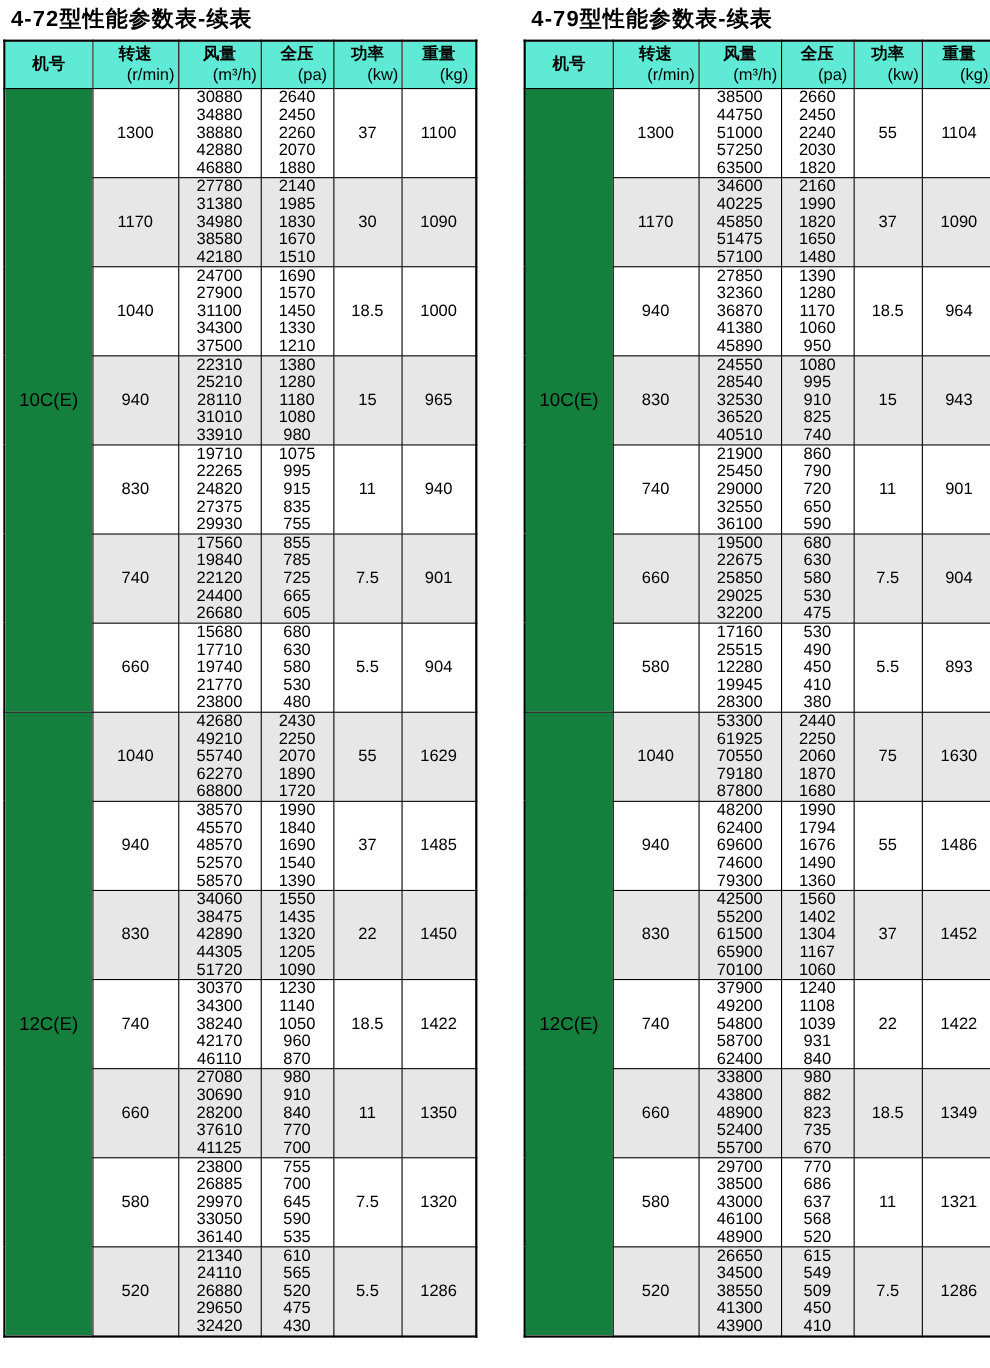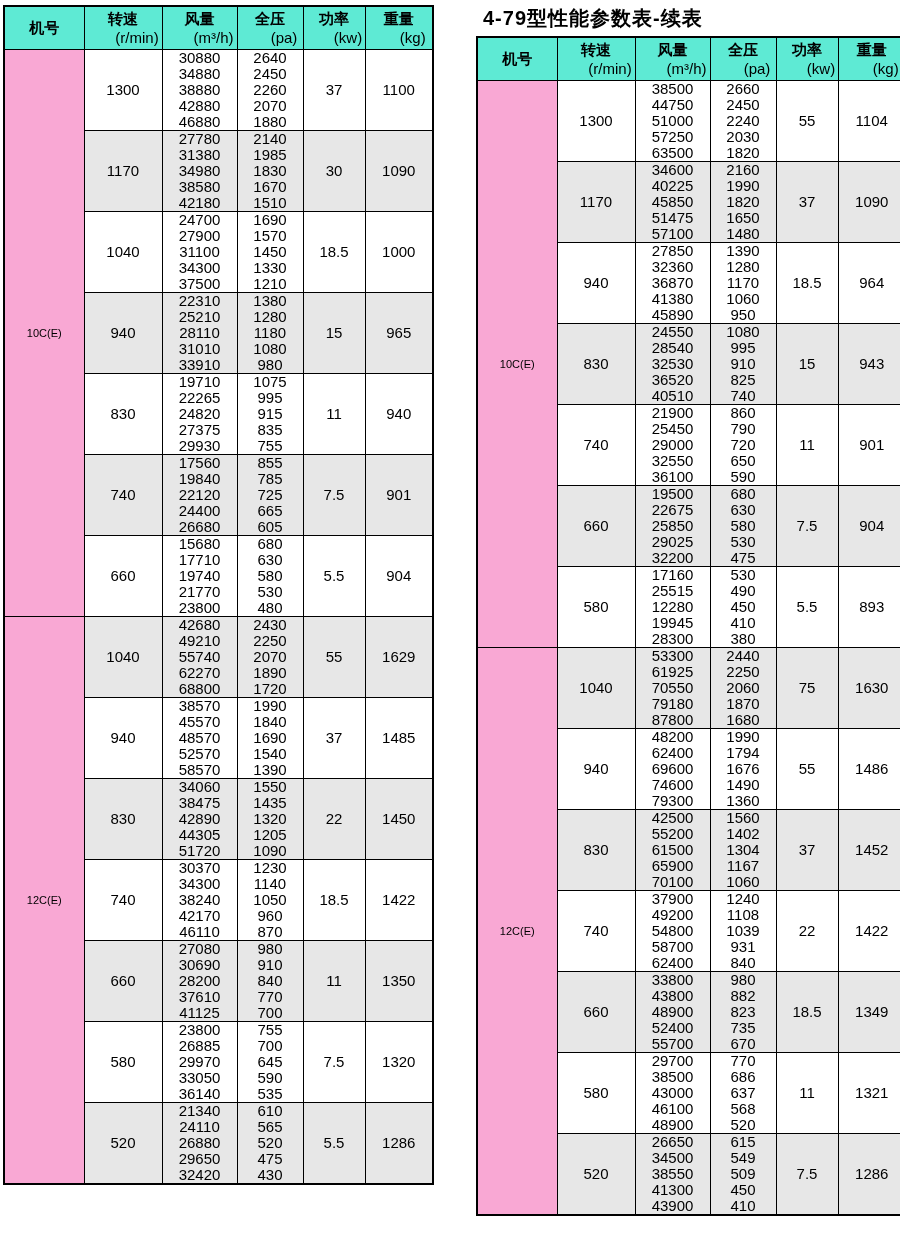--- a/index.html
+++ b/index.html
@@ -24,29 +24,30 @@
   .perf th, .perf td {
     border:1px solid #000; padding:0;
     text-align:center; vertical-align:middle;
     overflow:hidden;
   }
   .perf thead tr { height:43px; background:#5eead4; }
   .h-label { display:block; font-weight:bold; font-size:15px; line-height:20px; }
   .h-unit  { display:block; font-weight:normal; font-size:15px; line-height:17px;padding-left:28px; }
   .perf tbody tr { height:80px; font-size:15px; }
   .perf tbody tr:nth-child(even) { background:#e7e7e7; }
-  .c-model { background:#f9a8d4; font-size:11px; }
+  .c-model { background:#15803d; font-size:17px; }
   .multi { white-space:pre-line; line-height:16px; }
 </style>
 </head>
 <body>
 
 <div class="page">
 
   <section class="block block-left">
+    <h1 class="title">4-72型性能参数表-续表</h1>
     <table class="perf">
       <colgroup>
         <col style="width:80px">
           <col style="width:78px">
           <col style="width:75px">
         <col style="width:66px">
           <col style="width:62px">
           <col style="width:68px">
       </colgroup>
       <thead>

